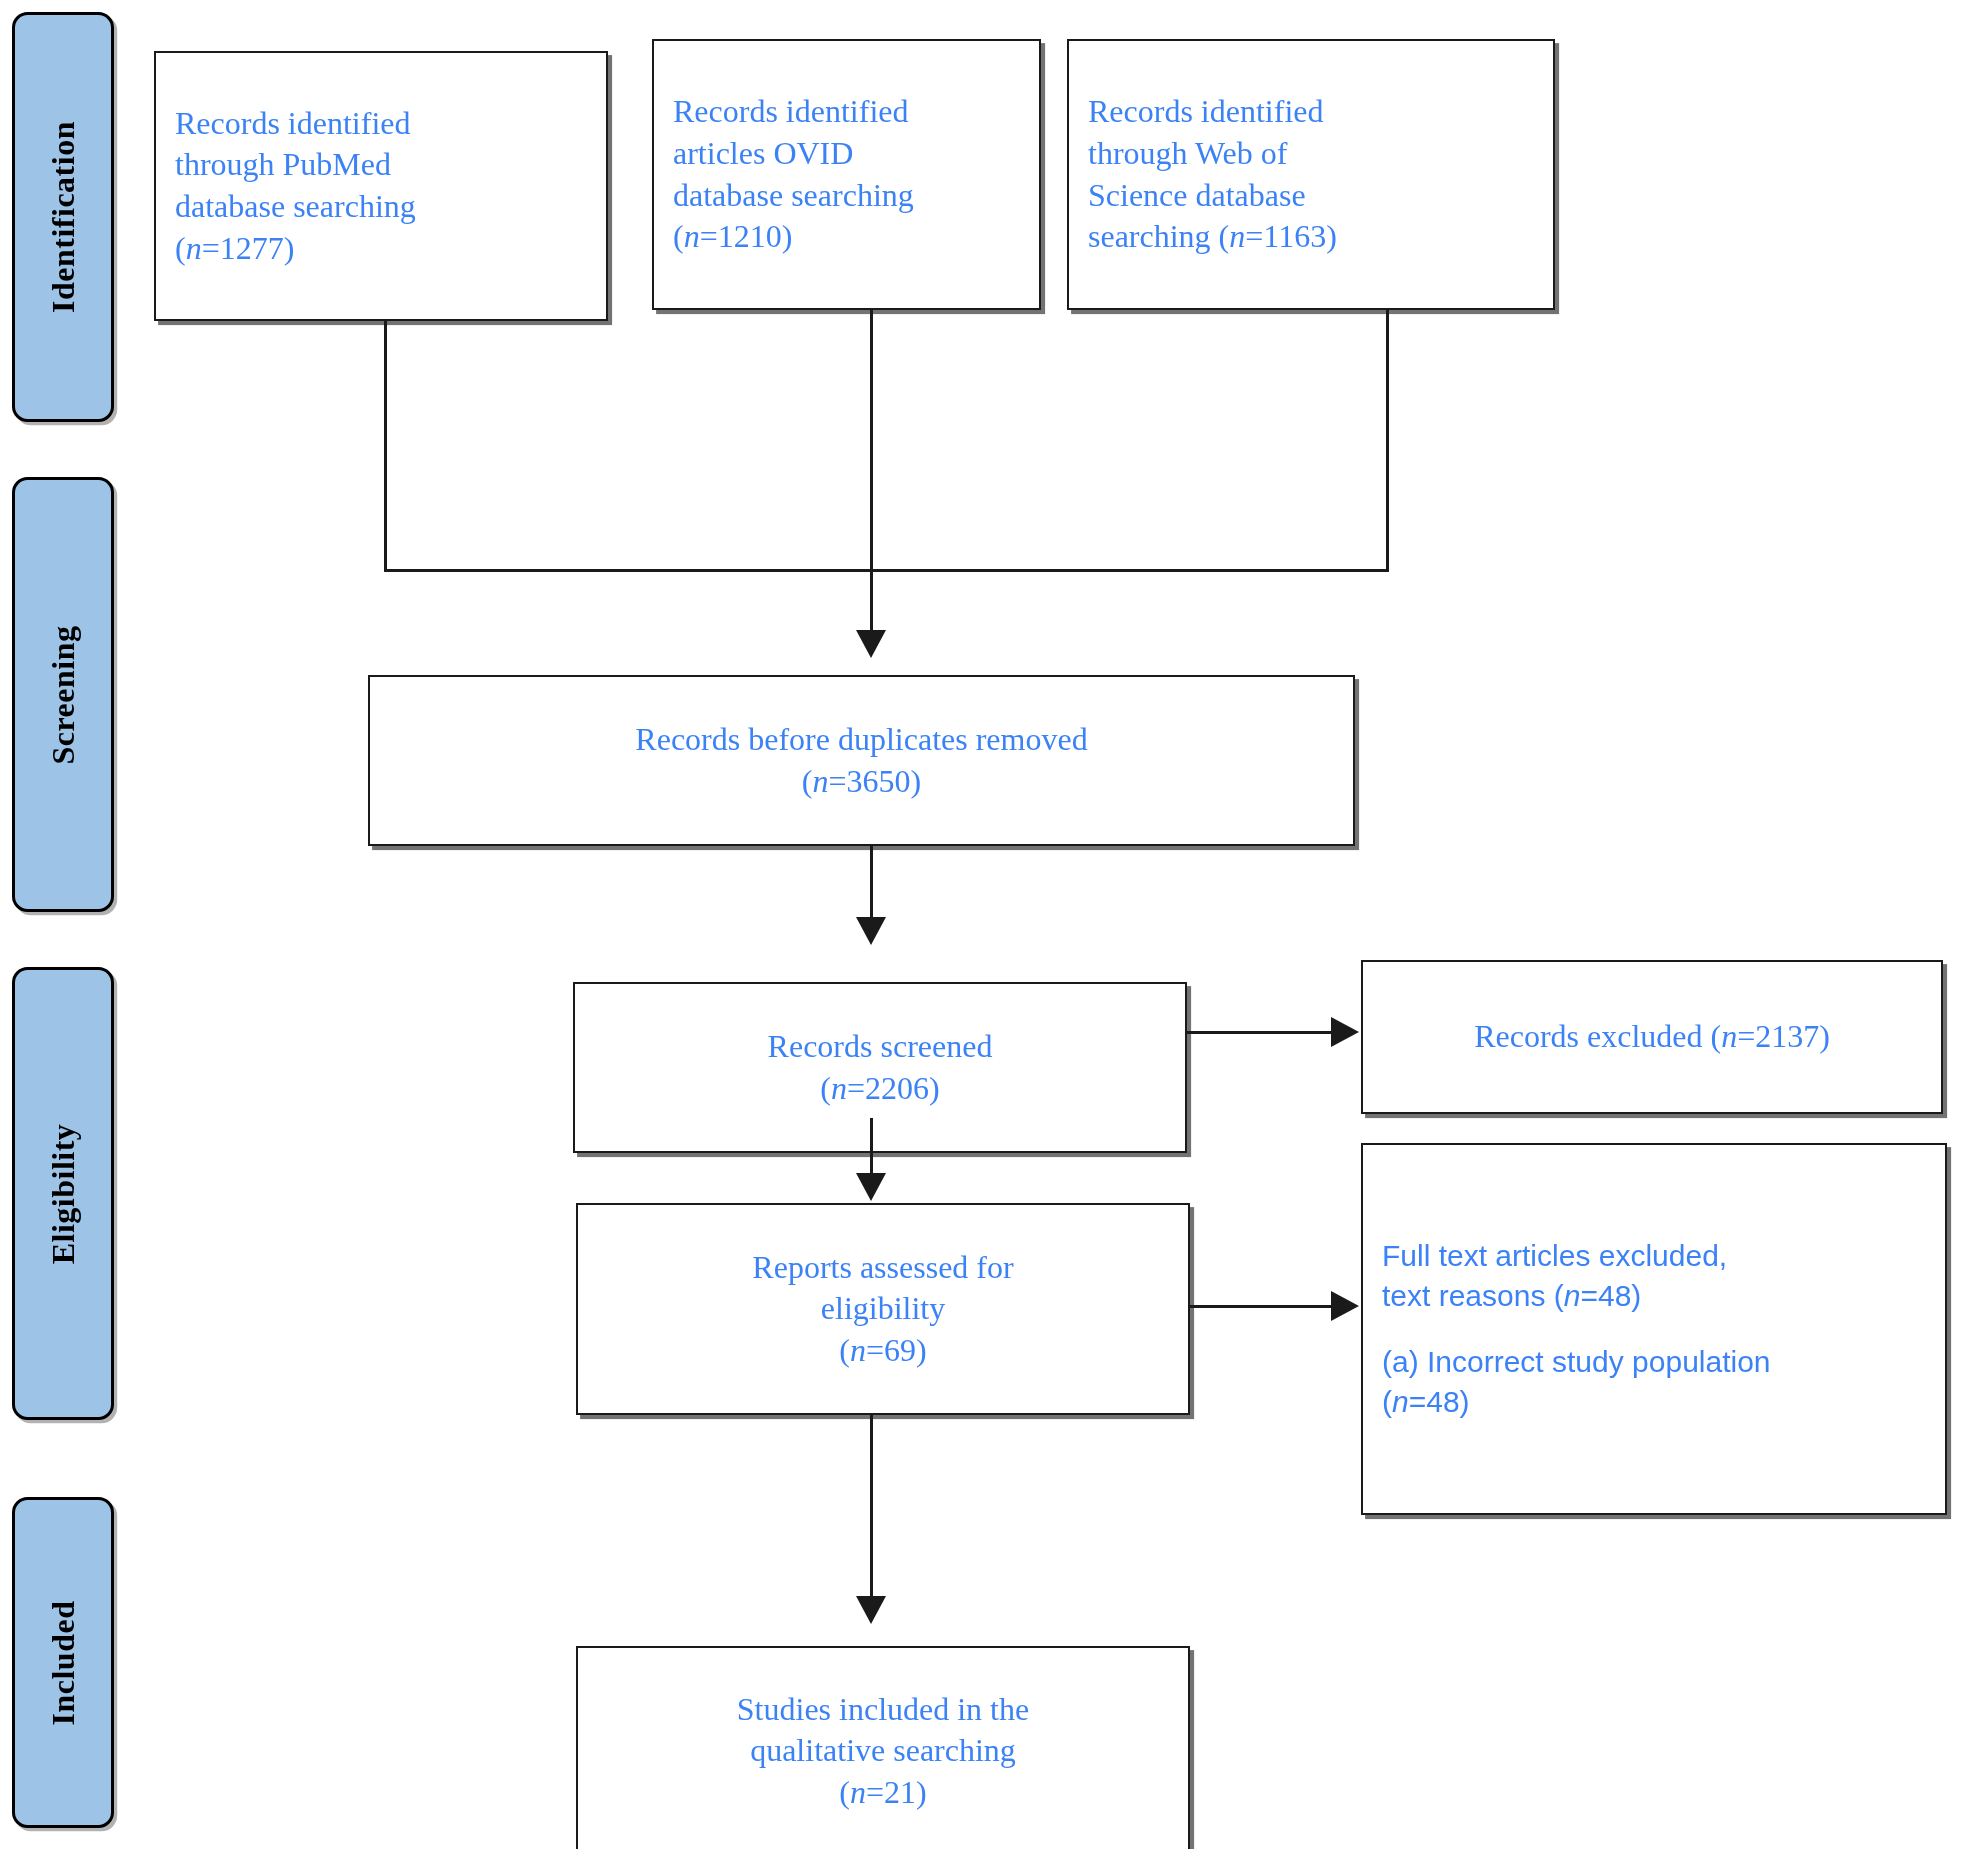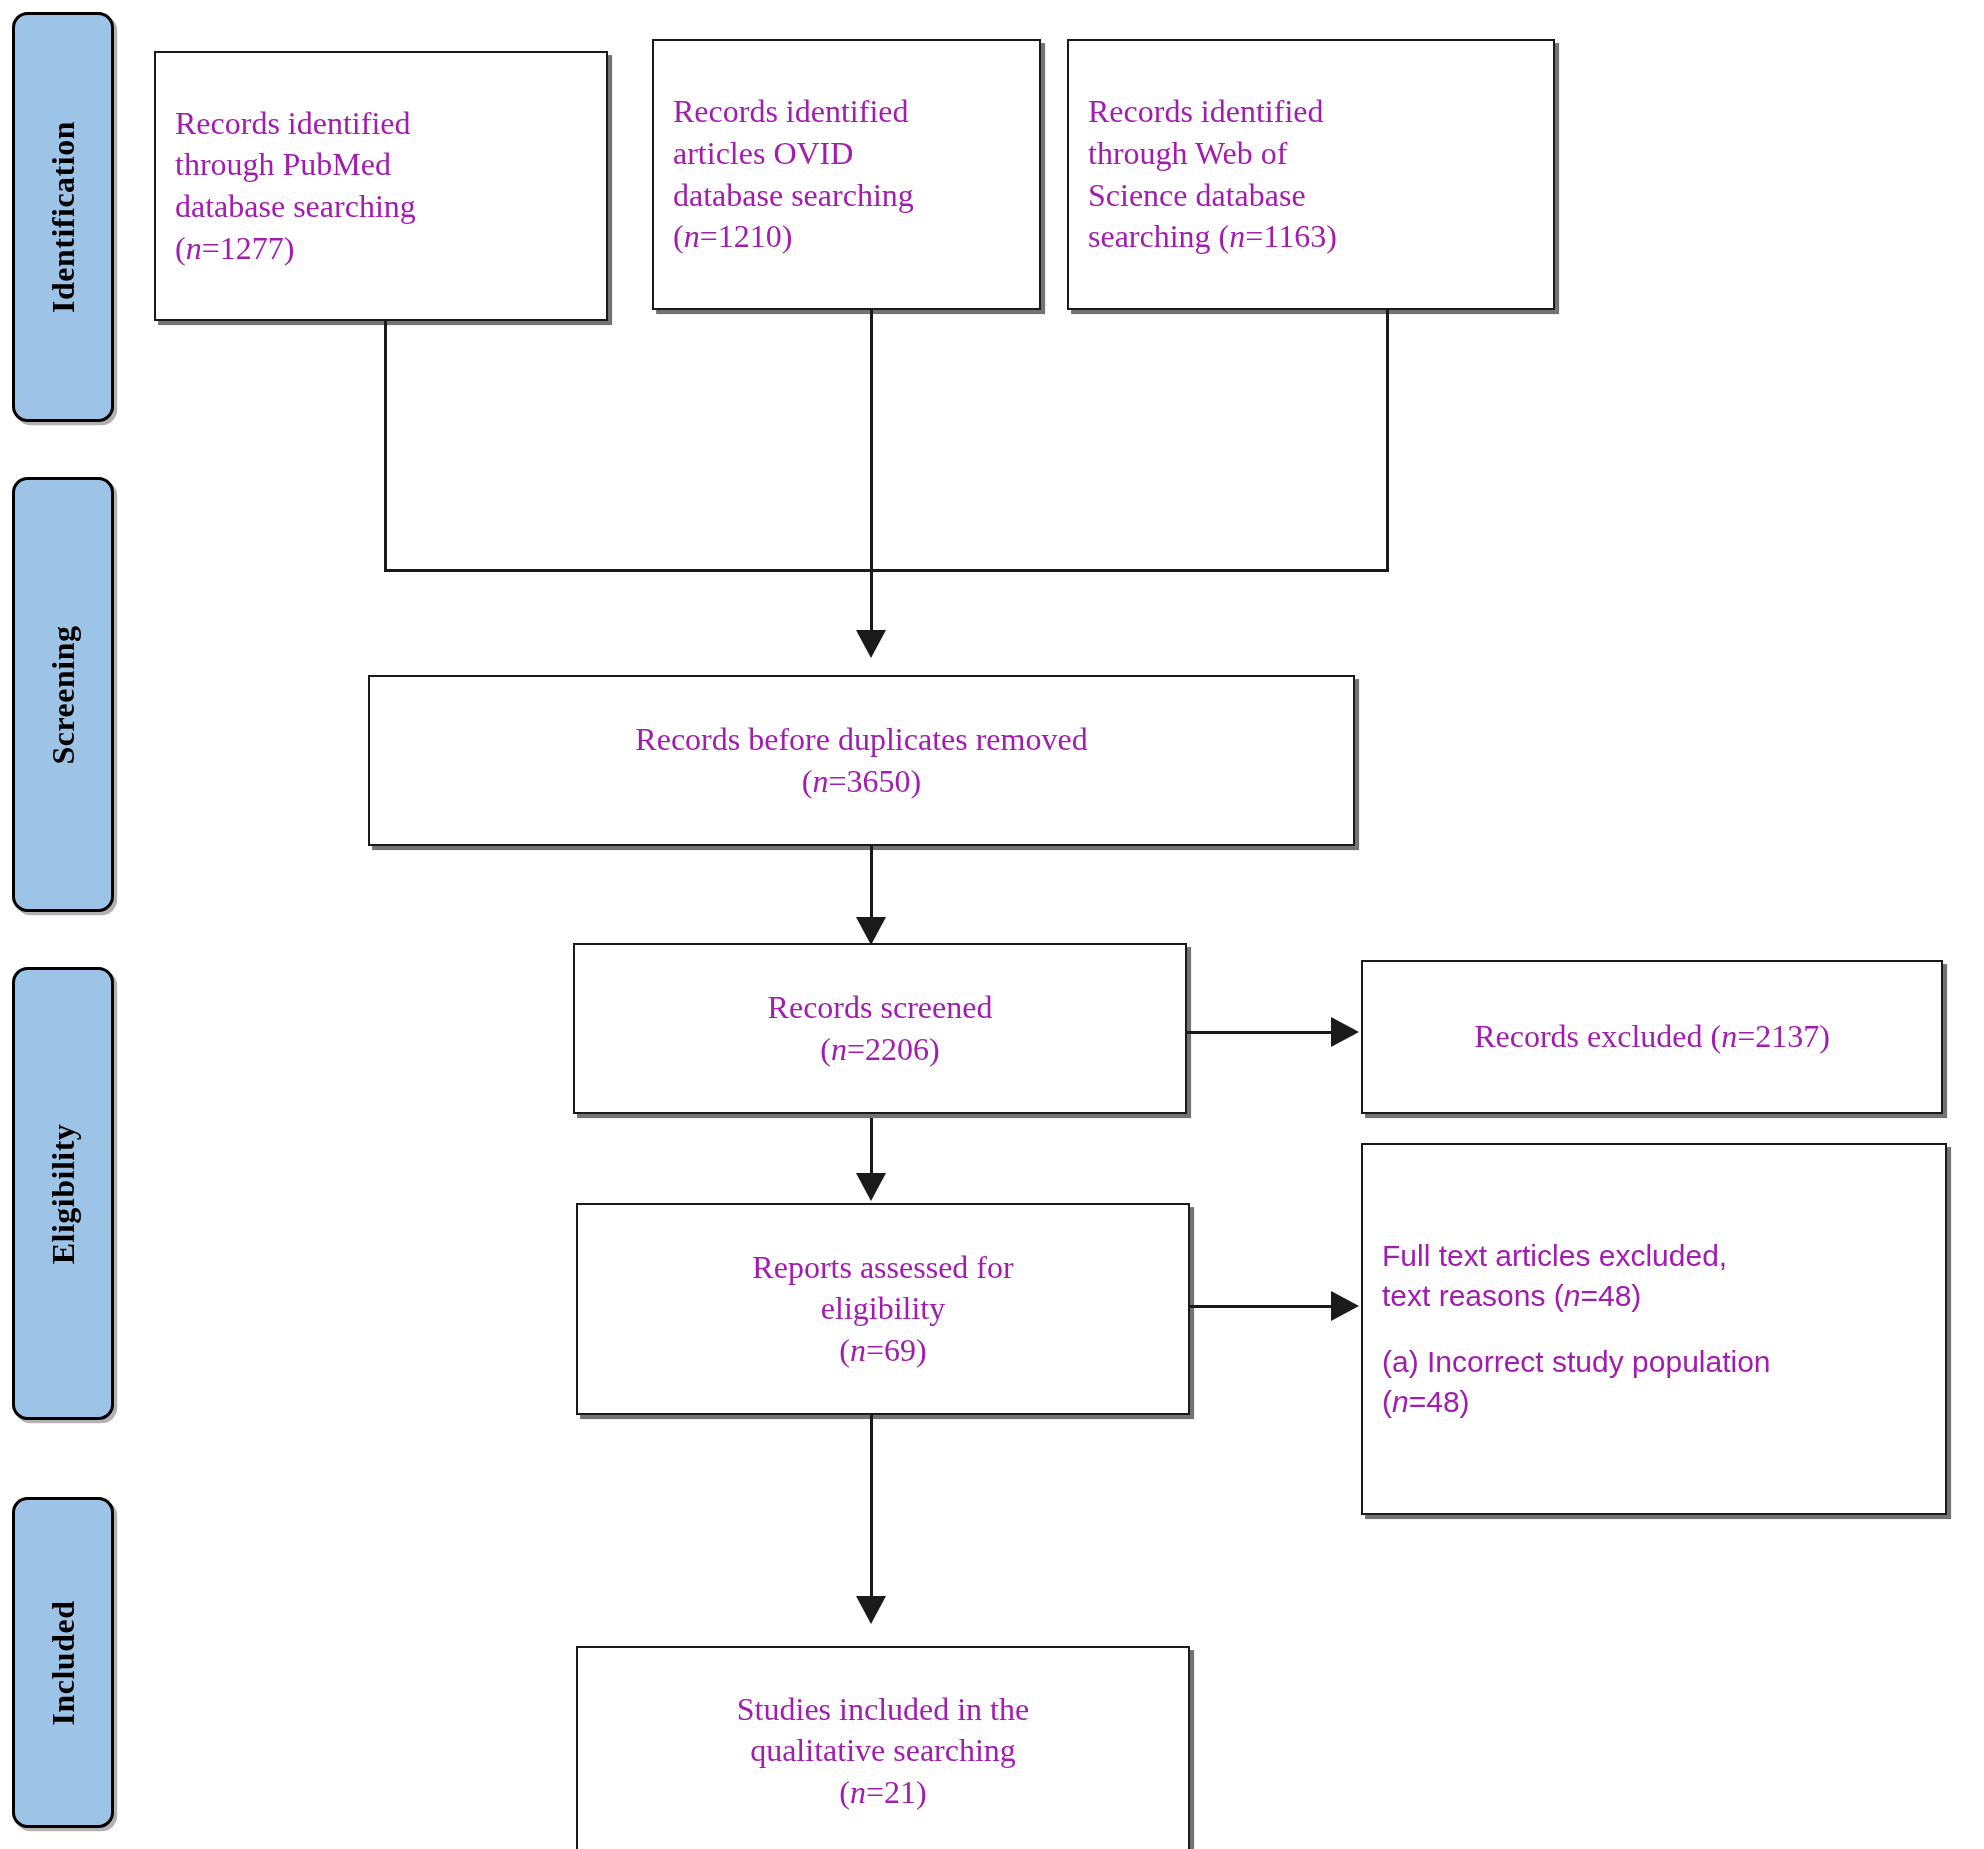--- a/index.html
+++ b/index.html
@@ -40,21 +40,21 @@
     background:#ffffff;
     border:2.3px solid #1a1a1a;
     box-sizing:border-box;
     display:flex;
     flex-direction:column;
     justify-content:center;
     box-shadow:4.1px 4.1px 0 rgba(0,0,0,0.55);
     font-family:"Liberation Serif", serif;
     font-size:32px;
     line-height:1.30;
-    color:#a21caf;
+    color:#3b82f6;
   }
   .flow-box.center{align-items:flex-start;text-align:center;}
   .flow-box.lefty{align-items:flex-start;text-align:left;}
   .flow-box .pad{padding:0 19px;width:100%;box-sizing:border-box;}
   .flow-box.center .pad{text-align:center;}
 
   
   .sans{font-family:"Liberation Sans", sans-serif;font-size:30px;line-height:1.34;}
 
   .ital{font-style:italic;}
@@ -139,21 +139,21 @@
   <div class="flow-box center" style="left:368px; top:675px; width:987px; height:171px;">
     <div class="pad">
       <div>Records before duplicates removed</div>
       <div><span>(</span><span class="ital">n</span><span>=3650)</span></div>
     </div>
   </div>
 
   <div class="vline" style="left:870px; top:846px; height:73px;"></div>
   <div class="arrow-down" style="left:856px; top:917px;"></div>
 
-  <div class="flow-box center" style="left:573px; top:943px; width:614px; height:171px;">
+  <div class="flow-box center" style="left:573px; top:982px; width:614px; height:171px;">
     <div class="pad">
       <div>Records screened</div>
       <div><span>(</span><span class="ital">n</span><span>=2206)</span></div>
     </div>
   </div>
 
   <div class="hline" style="left:1187px; top:1031px; width:147px;"></div>
   <div class="arrow-right" style="left:1331px; top:1017px;"></div>
 
   <div class="flow-box center" style="left:1361px; top:948px; width:582px; height:154px;margin-top:12px;">

